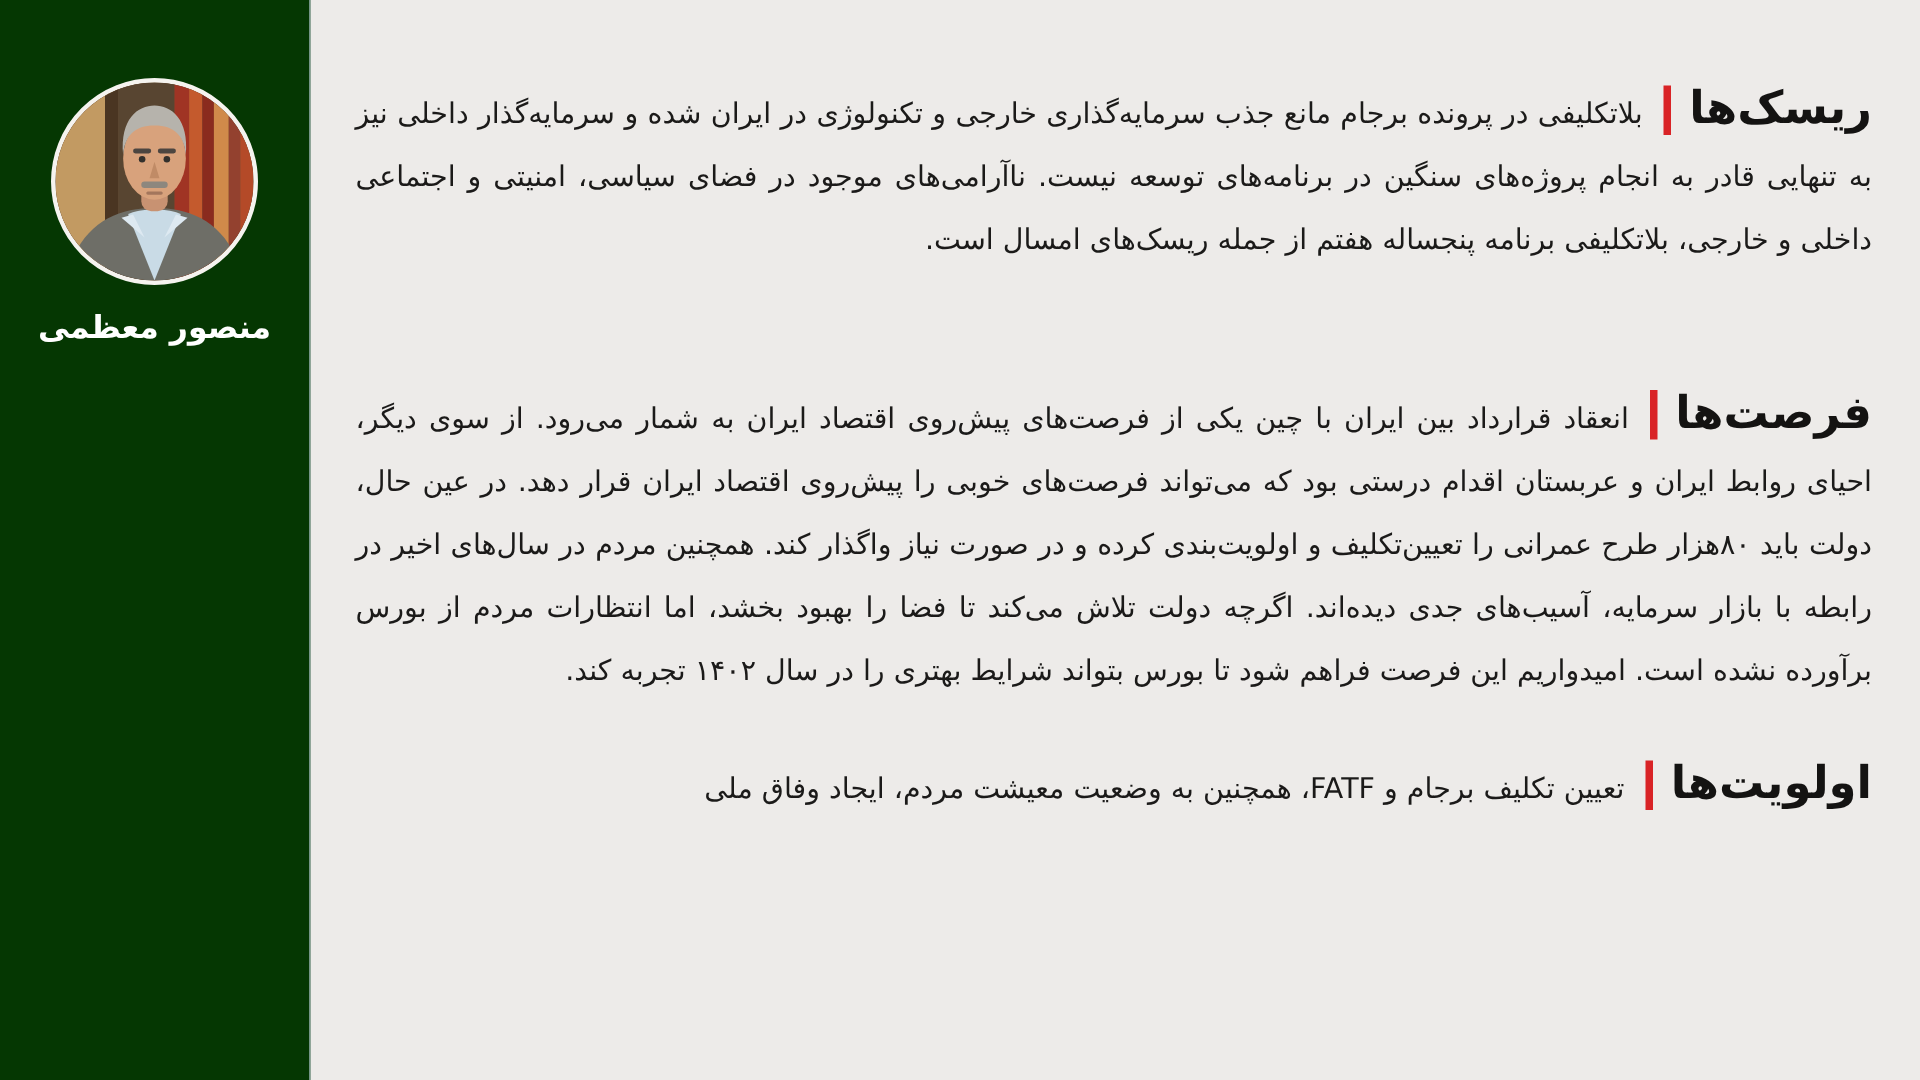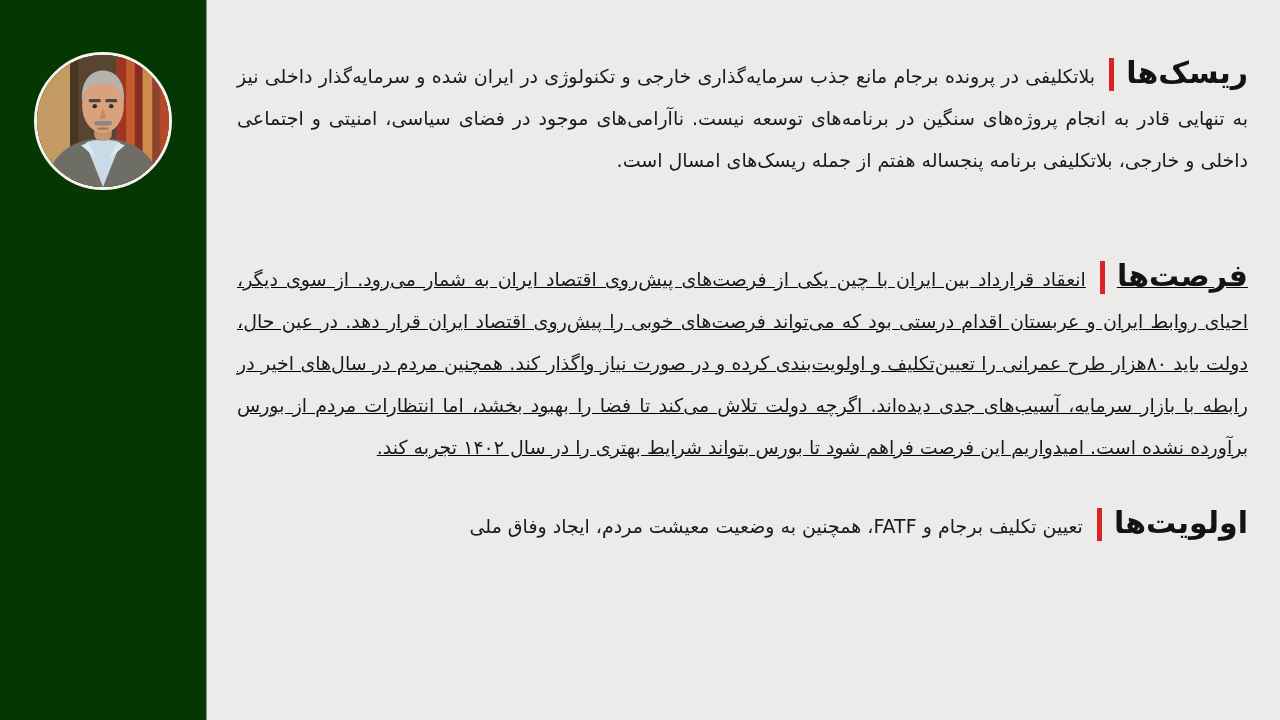--- a/index.html
+++ b/index.html
@@ -34,21 +34,21 @@
     white-space:nowrap;
   }
   .red-bar{
     display:inline-block;
     width:5px;height:33px;
     background:var(--red,#d92326);
     margin:0 12px 0 14px;
     vertical-align:-8px;
   }
   #section-risks{margin-bottom:74px;}
-  #section-opportunities{margin-bottom:34px;text-decoration:underline;}
+  #section-opportunities{margin-bottom:34px;}
   .sidebar{
     position:absolute;
     top:0;left:0;bottom:0;
     width:207px;
     background:var(--green,#053702);
     border-right:1px solid rgba(210,225,245,.55);
     display:flex;
     flex-direction:column;
     align-items:center;
     box-sizing:border-box;
@@ -120,15 +120,16 @@
         <rect x="47" y="40" width="11" height="3" rx="1.5" fill="#4c4540"></rect>
         <rect x="62" y="40" width="11" height="3" rx="1.5" fill="#4c4540"></rect>
         <circle cx="52.5" cy="46.5" r="2" fill="#33302c"></circle>
         <circle cx="67.5" cy="46.5" r="2" fill="#33302c"></circle>
 
         <path d="M60,48 L57,58 L63,58 Z" fill="#c08b66"></path>
         <rect x="52" y="60" width="16" height="4" rx="2" fill="#8d877e"></rect>
         <rect x="55" y="66" width="10" height="2" rx="1" fill="#a3765c"></rect>
       </svg>
     </div>
+    <div class="person-name">منصور معظمی</div>
   </aside>
 
 </div>
 
 </body></html>

